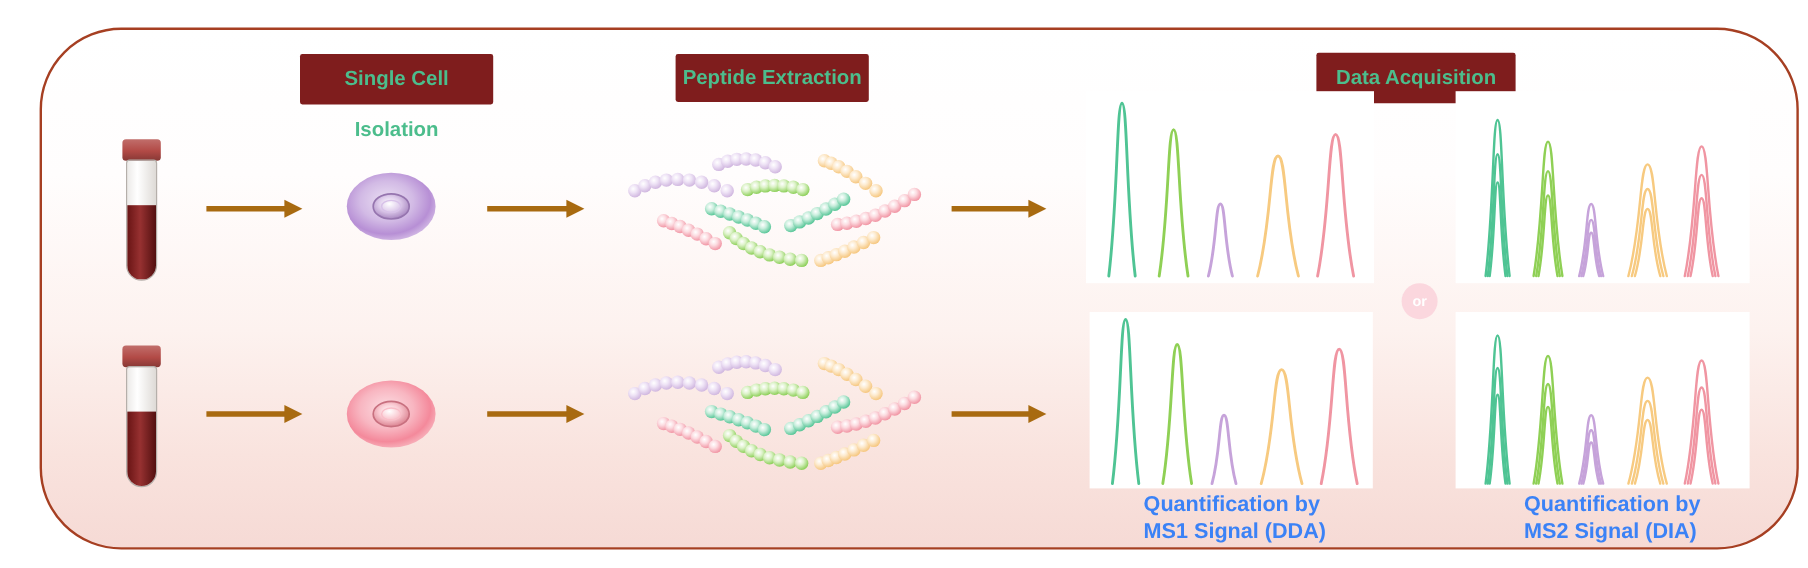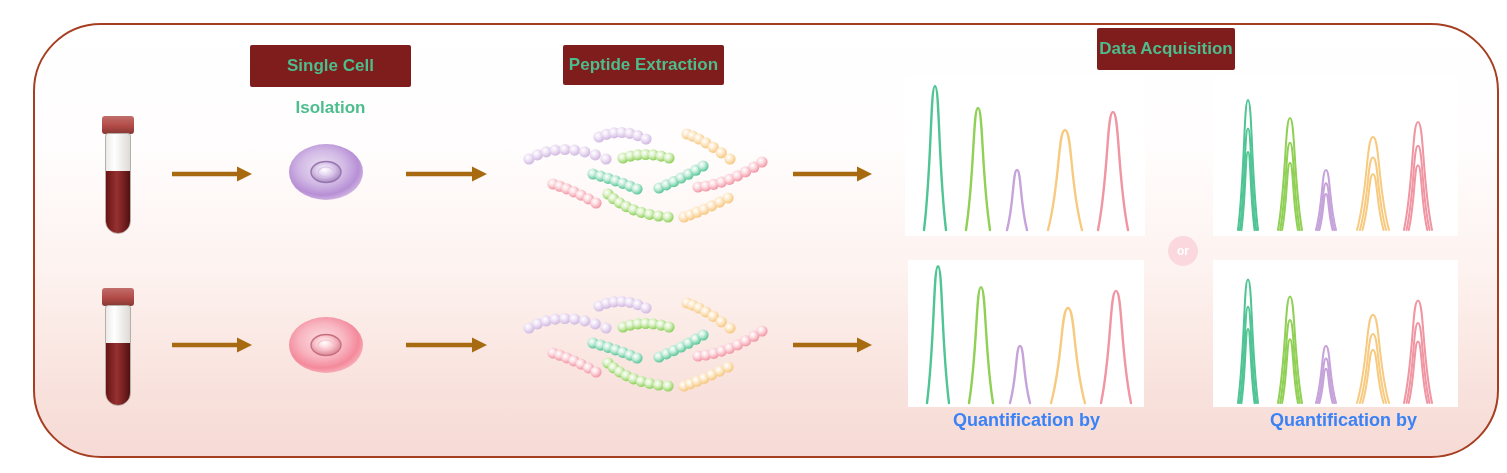--- a/index.html
+++ b/index.html
@@ -26,21 +26,21 @@
 </style>
 </head>
 <body>
 
 <div class="canvas">
 
   <div class="frame"></div>
 
   <div class="stage-label" style="left:250px;top:45px;width:161px;">Single Cell Isolation</div>
   <div class="stage-label" style="left:563px;top:45px;width:161px;height:40px;line-height:40px;">Peptide Extraction</div>
-  <div class="stage-label" style="left:1097px;top:28px;width:138px;">Data Acquisition</div>
+  <div class="stage-label" style="left:1097px;top:44px;width:166px;">Data Acquisition</div>
 
   <div class="tube" style="left:102px;top:116px;">
     <div class="tube-cap" style="background: linear-gradient(rgb(193, 110, 107), rgb(178, 74, 70) 55%, rgb(134, 56, 53));"></div>
     <div class="tube-body">
       <div class="tube-blood" style="background: linear-gradient(90deg, rgb(104, 20, 20), rgb(151, 49, 49) 45%, rgb(83, 16, 16));"></div>
     </div>
   </div>
   <div class="tube" style="left:102px;top:288px;">
     <div class="tube-cap" style="background: linear-gradient(rgb(193, 110, 107), rgb(178, 74, 70) 55%, rgb(134, 56, 53));"></div>
     <div class="tube-body">
@@ -421,18 +421,20 @@
         <path d="M 191 143 C 200.8 96.8 199.1 40.400000000000006 205 40.400000000000006 C 210.9 40.400000000000006 209.2 96.8 219 143" fill="none" stroke="#f095a2" stroke-width="2" stroke-linecap="round"></path>
         <path d="M 193.52 143 C 201.6 107.0 200.2 62.97200000000001 205 62.97200000000001 C 209.8 62.97200000000001 208.4 107.0 216.48 143" fill="none" stroke="#f095a2" stroke-width="2" stroke-linecap="round"></path>
         <path d="M 195.76 143 C 202.2 115.3 201.1 81.44 205 81.44 C 208.9 81.44 207.8 115.3 214.24 143" fill="none" stroke="#f095a2" stroke-width="2" stroke-linecap="round"></path>
       </g>
     </svg>
 
   <div class="or-badge" style="background: rgb(251, 215, 222); color: rgb(255, 255, 255);">or</div>
 
   <div class="quant-label" style="left:953px;">
     <div>Quantification by</div>
+    <div>MS1 Signal (DDA)</div>
   </div>
   <div class="quant-label" style="left:1270px;">
     <div>Quantification by</div>
+    <div>MS2 Signal (DIA)</div>
   </div>
 
 </div>
 
 </body></html>

